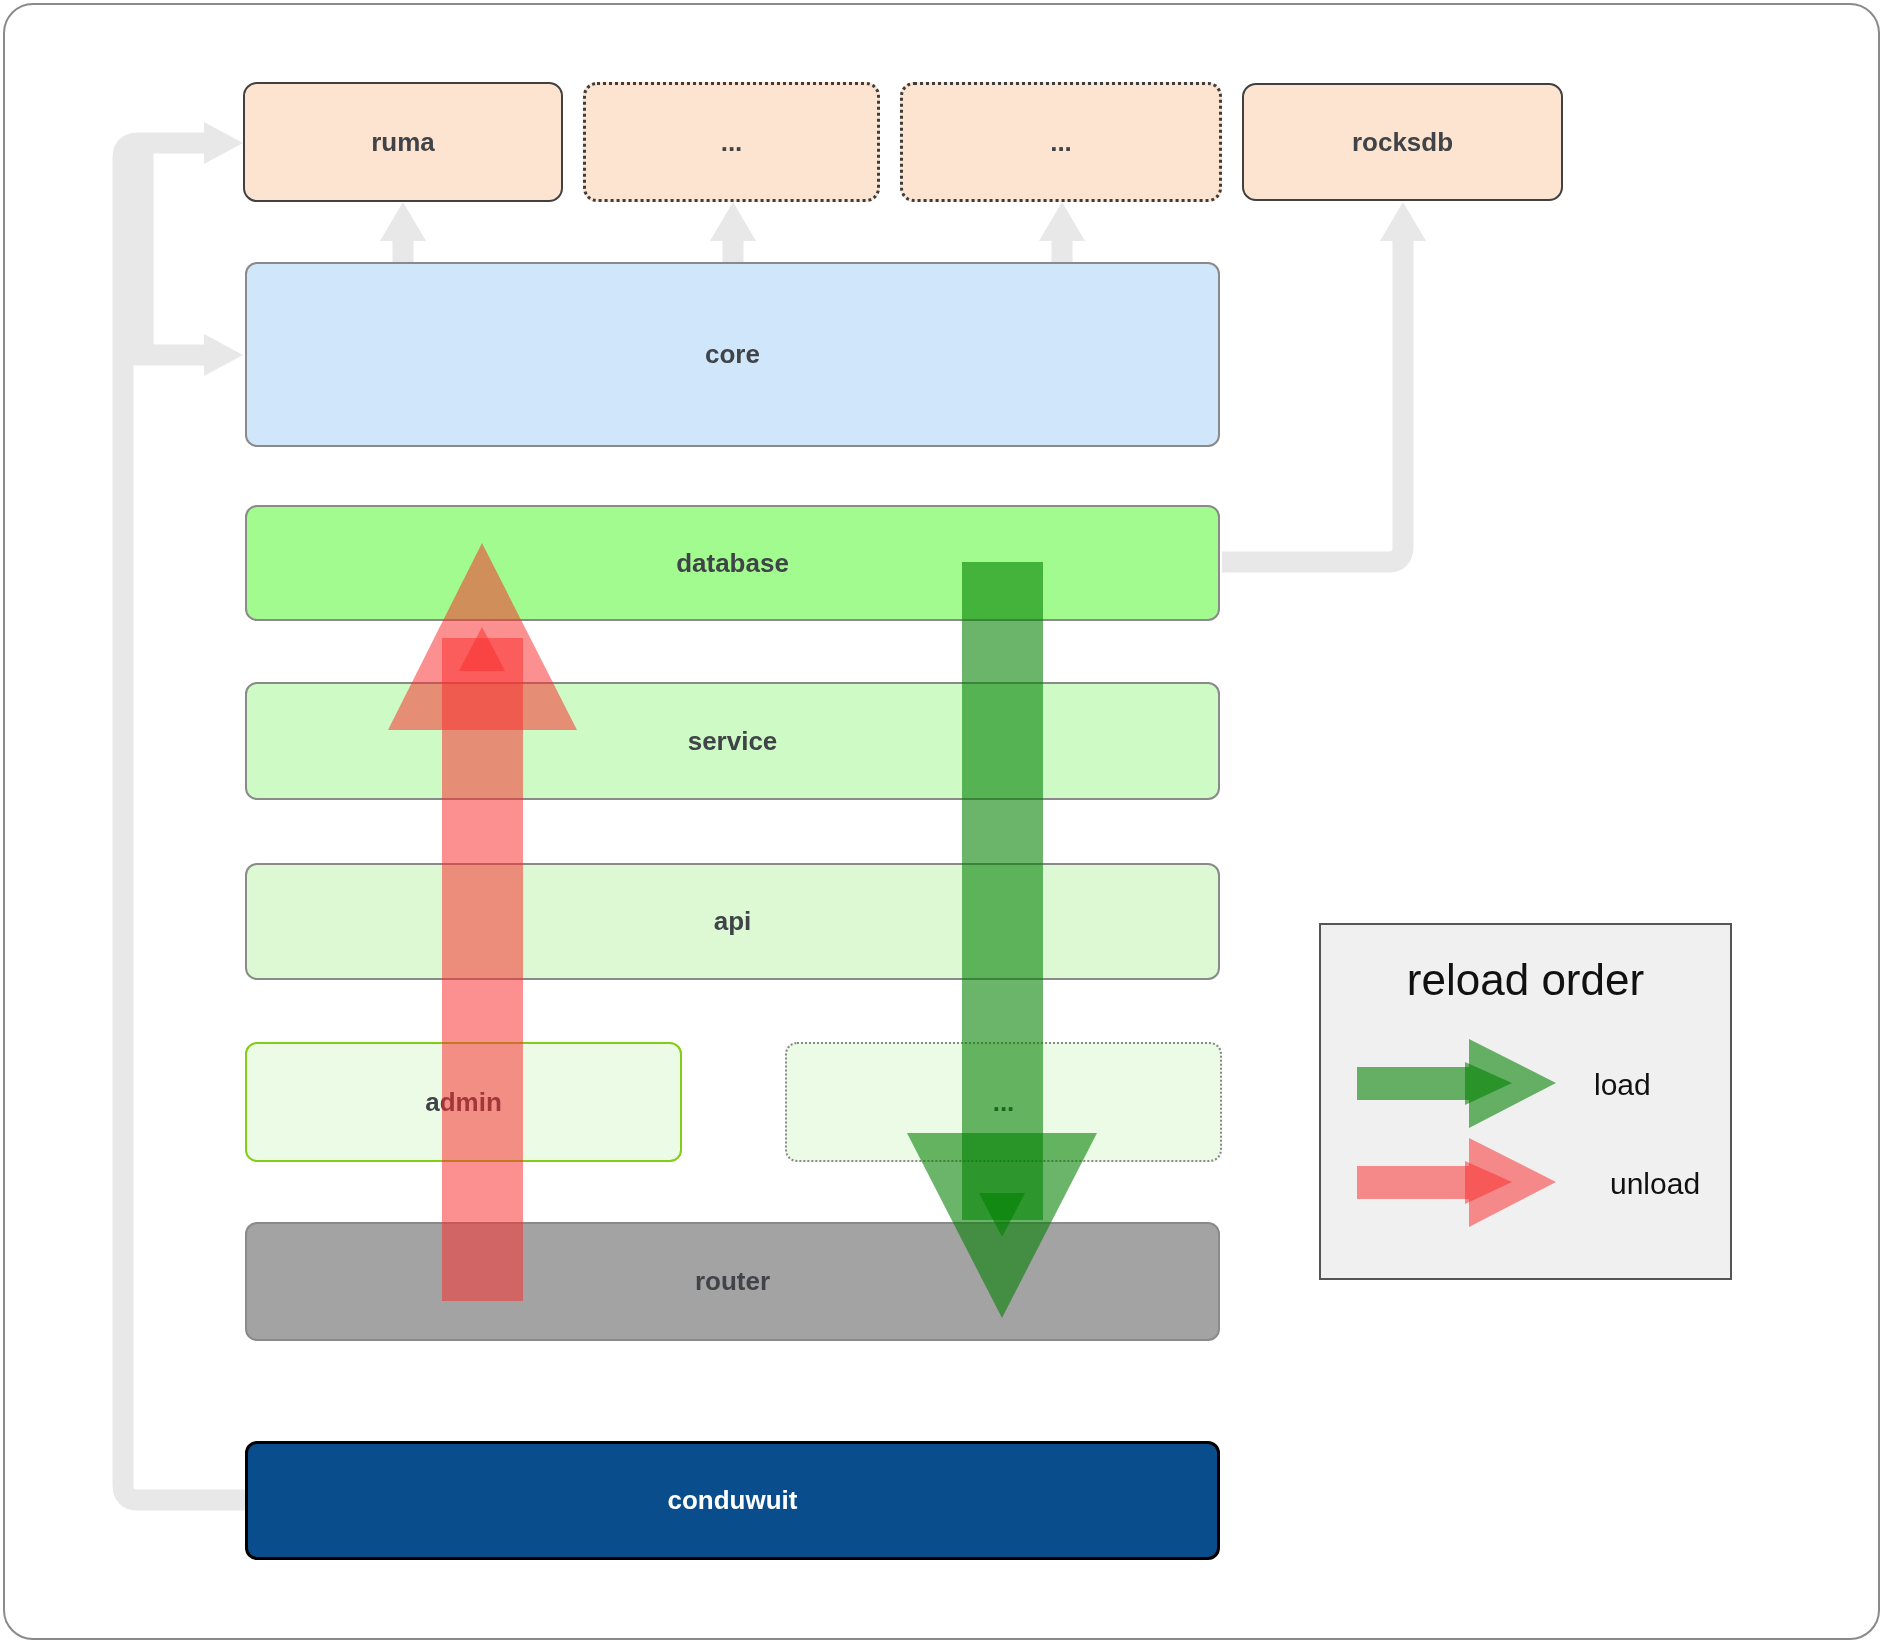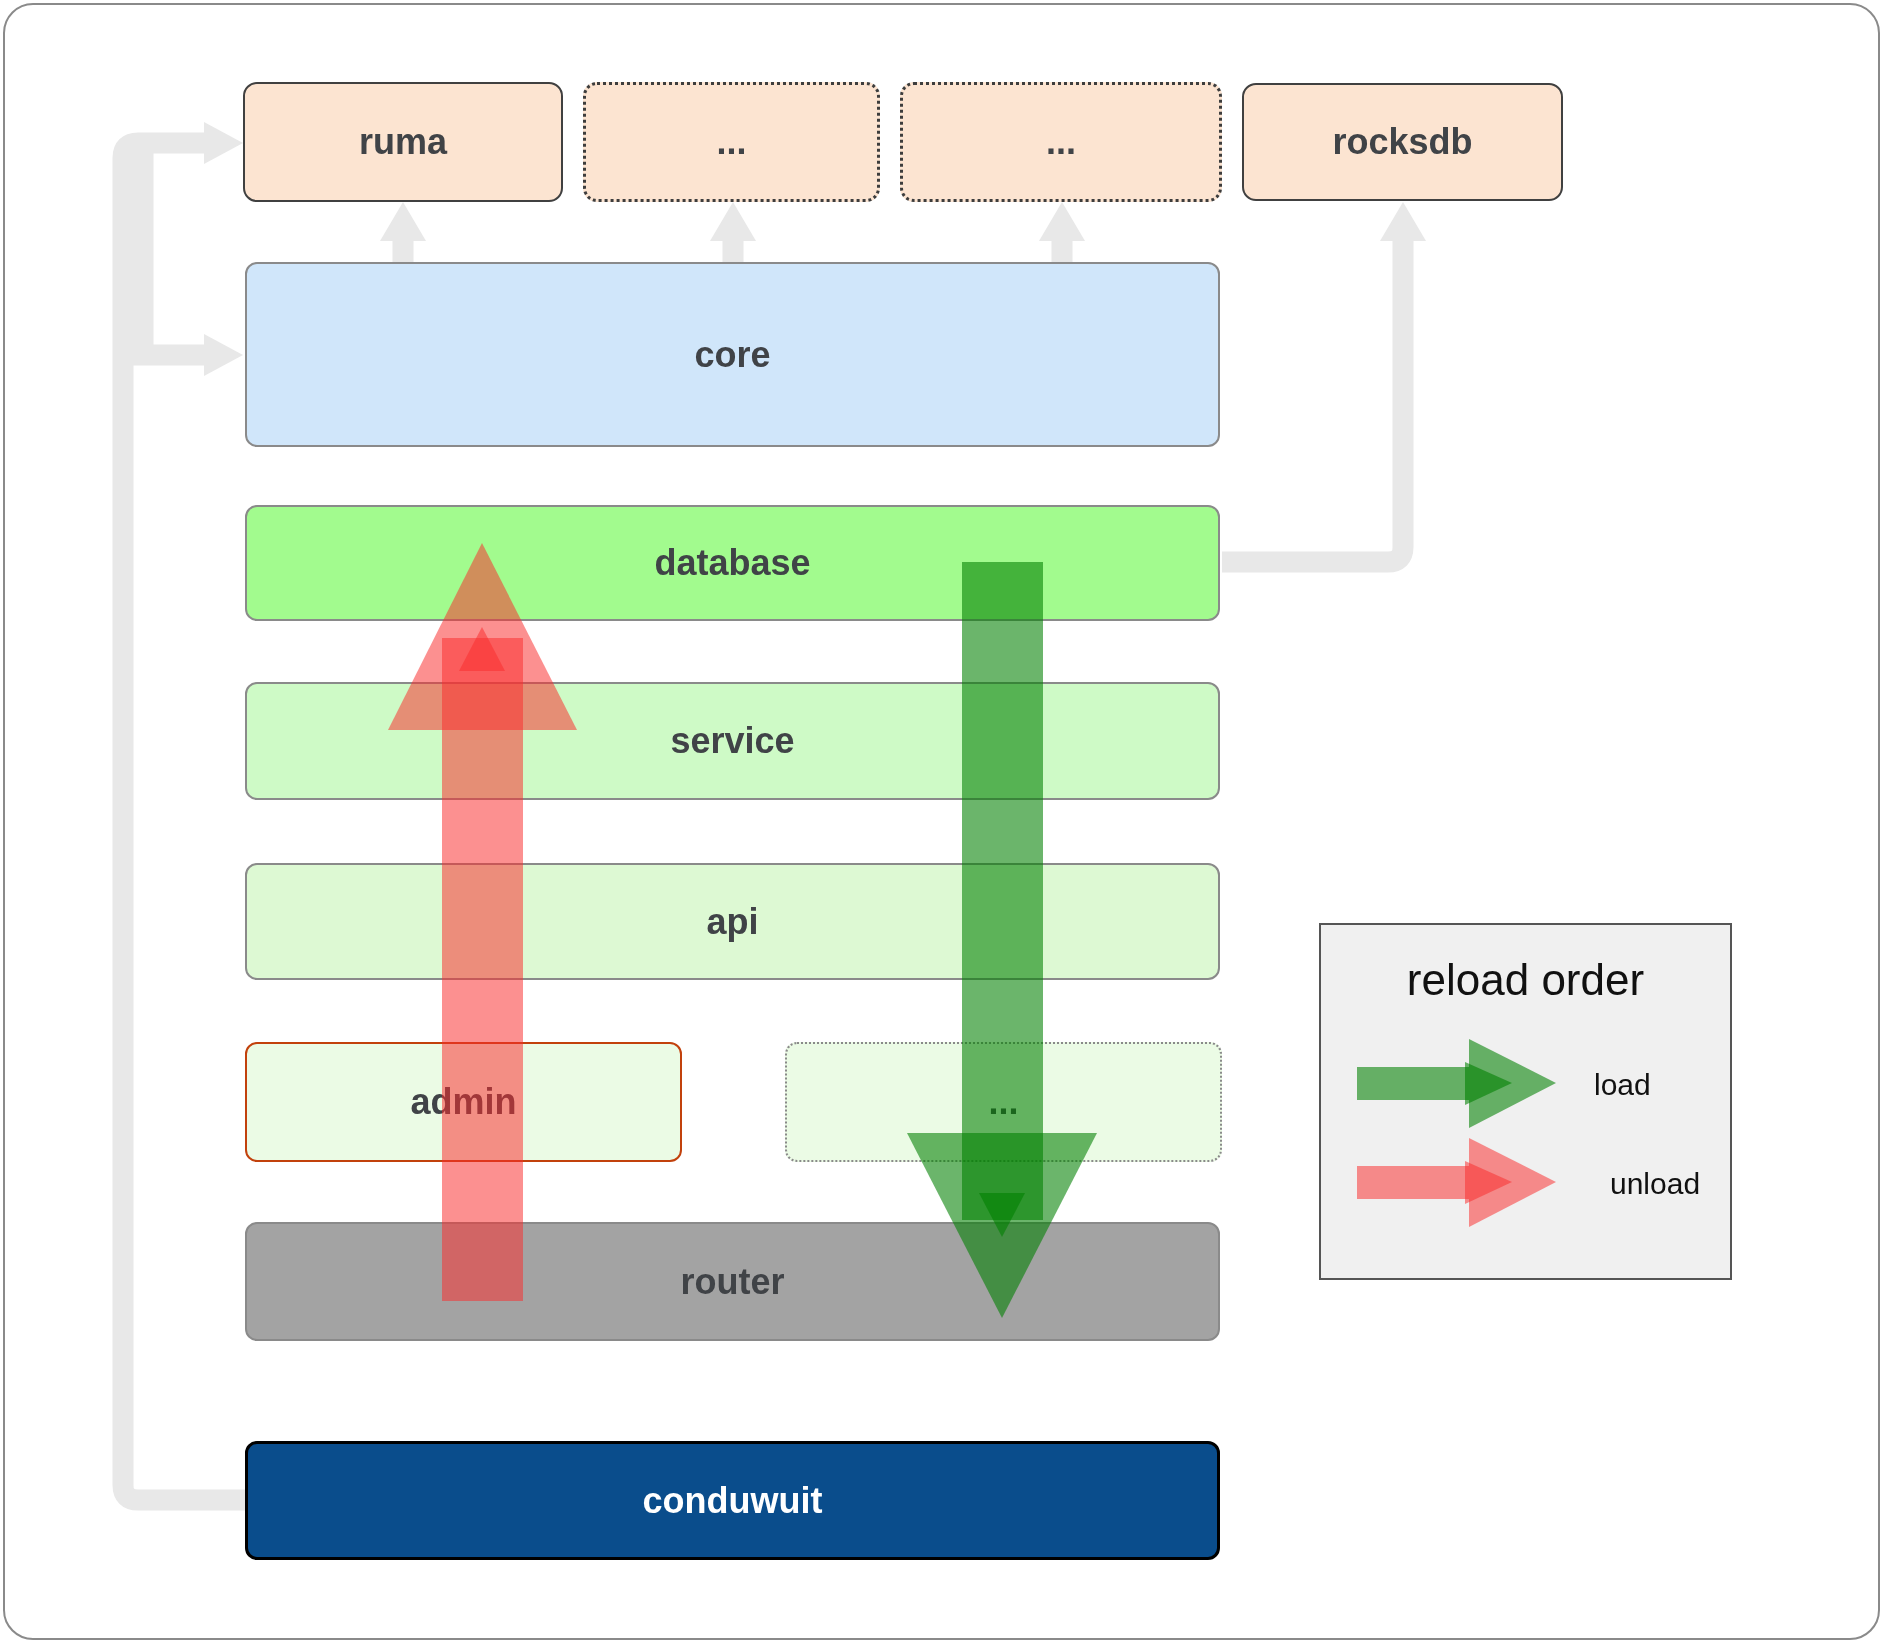--- a/index.html
+++ b/index.html
@@ -14,32 +14,32 @@
     position:absolute;left:3px;top:3px;right:3px;bottom:3px;
     border:2px solid #8a8a8a;border-radius:30px;
     pointer-events:none;
   }
   svg.layer{position:absolute;left:0;top:0;pointer-events:none;}
   #connector-layer{z-index:1;}
   #arrow-layer{z-index:3;}
   .node{
     position:absolute;box-sizing:border-box;
     display:flex;align-items:center;justify-content:center;
-    font-size:36px;font-weight:bold;color:#404347;
+    font-size:26px;font-weight:bold;color:#404347;
     border-radius:14px;z-index:2;
   }
   .n-ruma     {left:243px;top:82px;width:320px;height:120px;background:#fce4d1;border:2.5px solid #404040;}
   .n-etc1     {left:583px;top:82px;width:297px;height:120px;background:#fce4d1;border:3px dotted #3d3d3d;}
   .n-etc2     {left:900px;top:82px;width:322px;height:120px;background:#fce4d1;border:3px dotted #3d3d3d;}
   .n-rocksdb  {left:1242px;top:83px;width:321px;height:118px;background:#fce4d1;border:2.5px solid #404040;}
   .n-core     {left:245px;top:262px;width:975px;height:185px;background:#d0e6fa;border:2px solid #8a8a8a;border-radius:12px;}
   .n-database {left:245px;top:505px;width:975px;height:116px;background:#a2fb8e;border:2px solid #8a8a8a;border-radius:12px;}
   .n-service  {left:245px;top:682px;width:975px;height:118px;background:#cefac6;border:2px solid #8a8a8a;border-radius:12px;}
   .n-api      {left:245px;top:863px;width:975px;height:117px;background:#ddf9d3;border:2px solid #8a8a8a;border-radius:12px;}
-  .n-admin    {left:245px;top:1042px;width:437px;height:120px;background:#ebfbe5;border:2px solid #c2410c;border-radius:12px;}
+  .n-admin    {left:245px;top:1042px;width:437px;height:120px;background:#ebfbe5;border:2px solid #84cc16;border-radius:12px;}
   .n-etc3     {left:785px;top:1042px;width:437px;height:120px;background:#ebfbe5;border:2px dotted #8a8a8a;border-radius:12px;}
   .n-router   {left:245px;top:1222px;width:975px;height:119px;background:#a3a3a3;border:2px solid #8a8a8a;border-radius:12px;}
   .n-conduwuit{left:245px;top:1441px;width:975px;height:119px;background:#0a4d8c;border:3px solid #000000;border-radius:12px;color:#ffffff;}
   #legend{
     position:absolute;left:1319px;top:923px;width:413px;height:357px;
     background:#f0f0f0;border:2px solid #555555;box-sizing:border-box;z-index:2;
   }
   #legend-title{
     position:absolute;left:0;top:30px;width:100%;
     text-align:center;font-size:44px;color:#111111;font-weight:normal;

